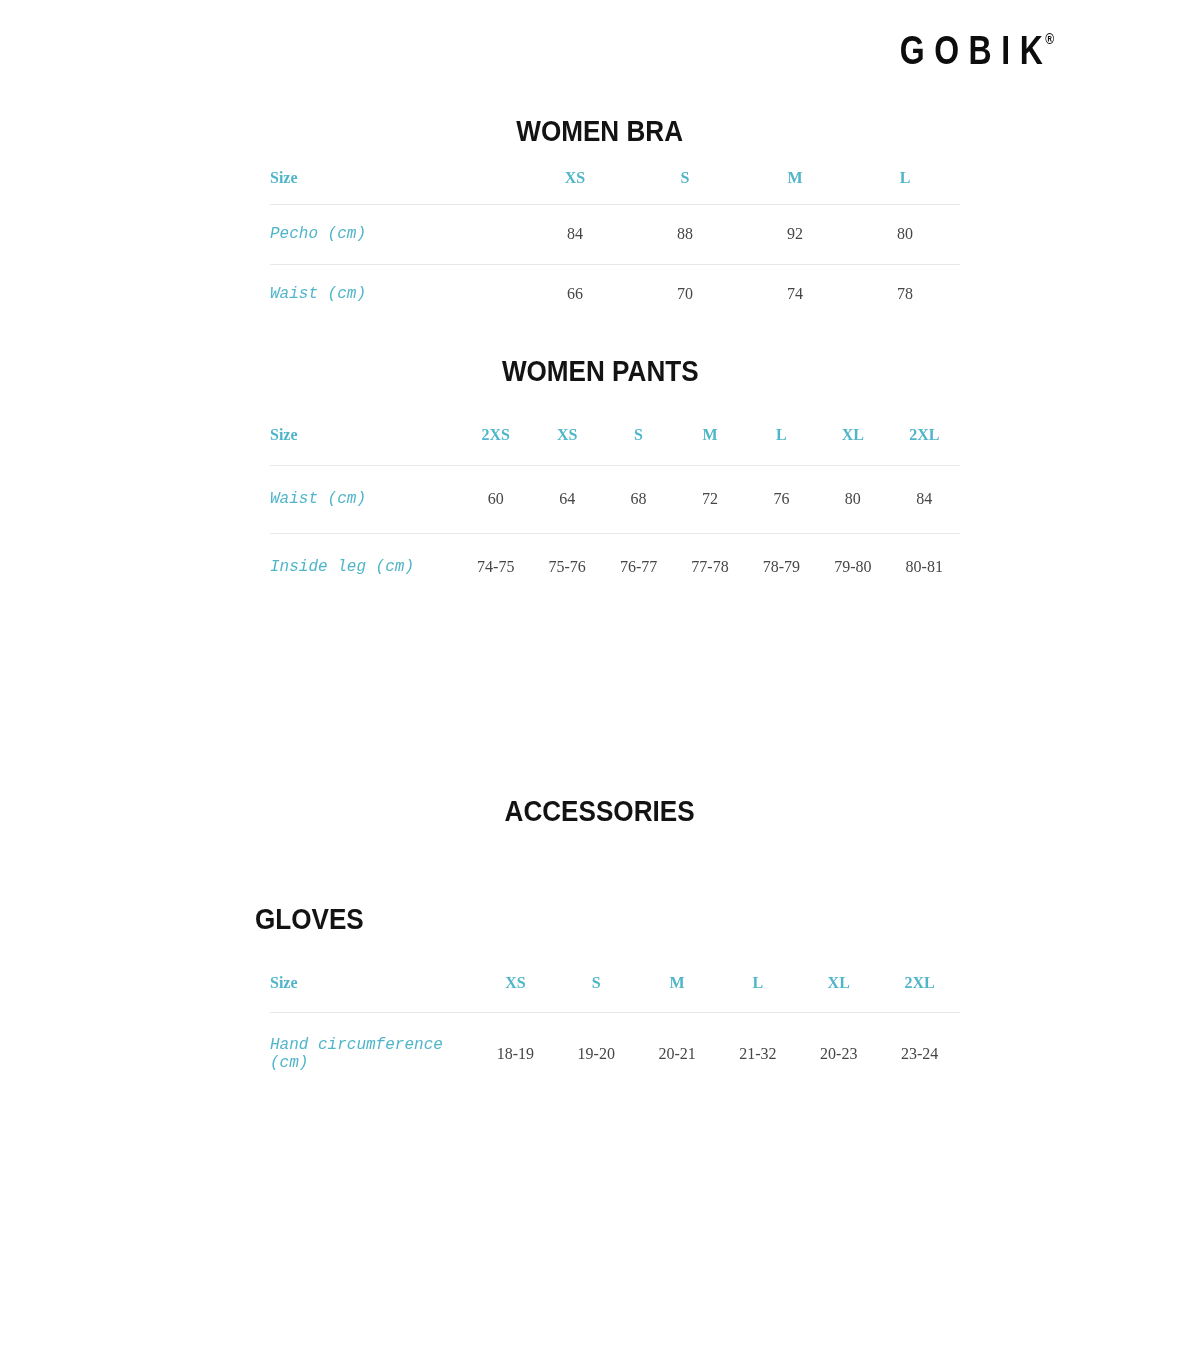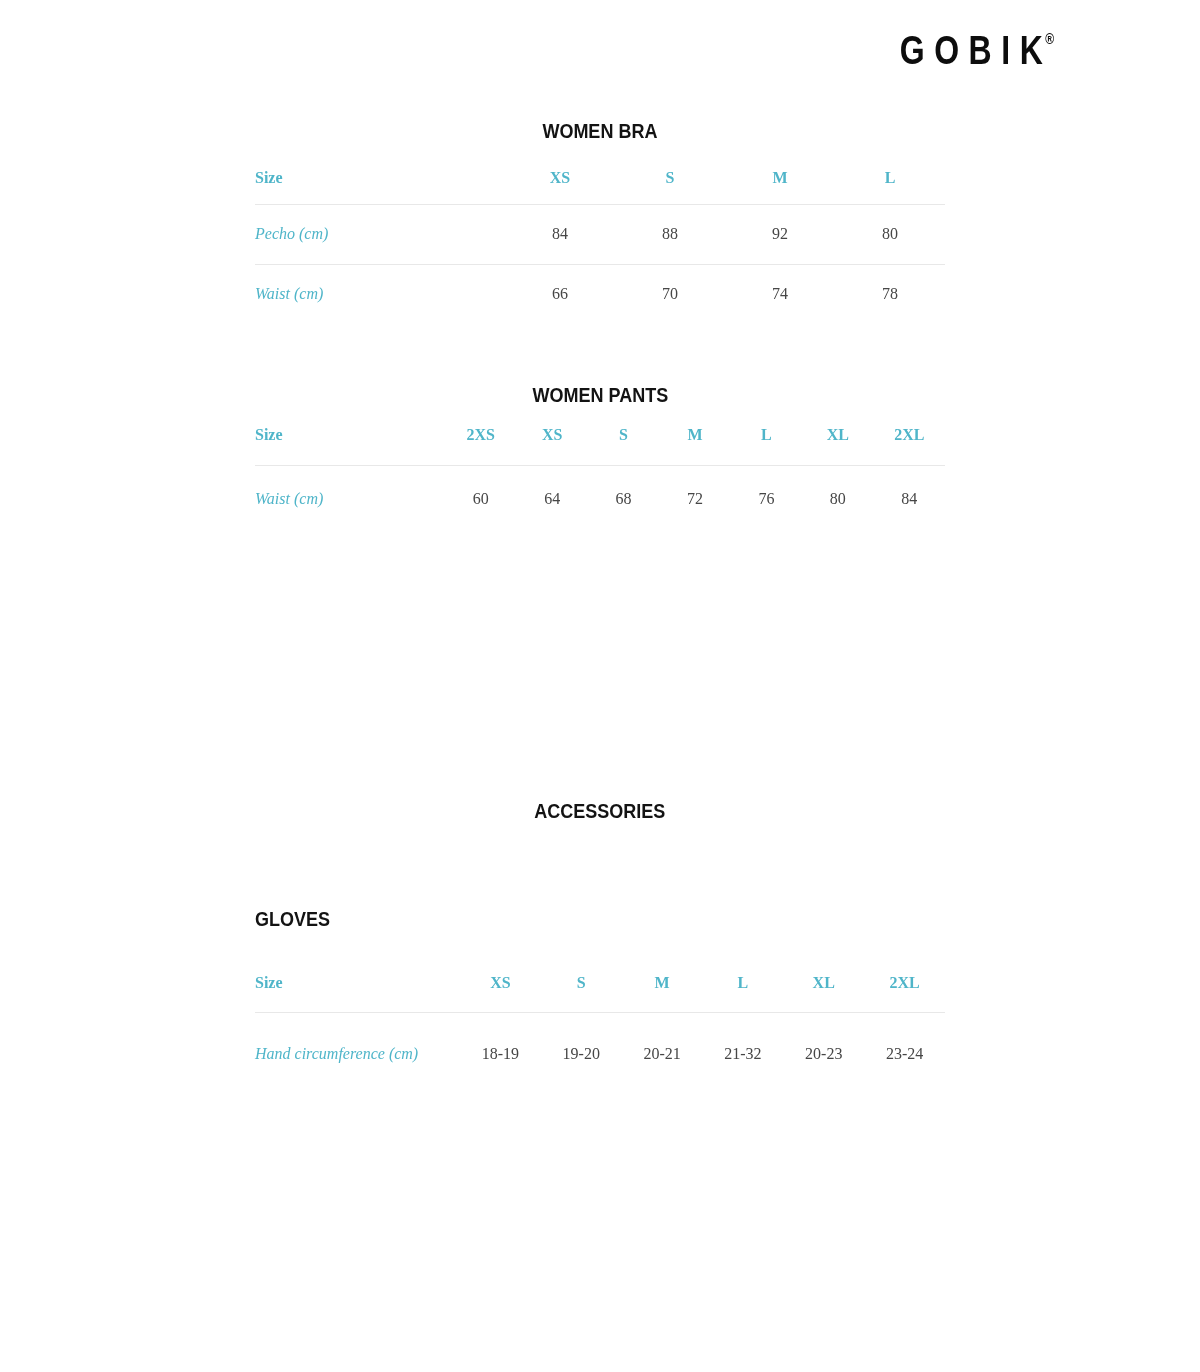--- a/index.html
+++ b/index.html
@@ -16,38 +16,38 @@
     font-family:"Liberation Sans",sans-serif;font-weight:bold;
     transform:scaleX(0.8);transform-origin:100% 0;
   }
   .logo-text{font-size:40px;letter-spacing:12px;line-height:40px;}
   .logo-reg{font-size:15px;vertical-align:20px;margin-left:-9px;}
 
   
   .page-title{
     position:absolute;left:0;width:1200px;margin:0;text-align:center;
     font-family:"Liberation Sans",sans-serif;font-weight:bold;
-    font-size:20px;line-height:30px;color:var(--heading-text,#131313);
+    font-size:29px;line-height:30px;color:var(--heading-text,#131313);
   }
   .page-title .t{display:inline-block;transform:scaleX(0.9);transform-origin:50% 50%;}
   #bra-title{top:116px;}
-  #pants-title{top:380px;}
+  #pants-title{top:356px;}
   #accessories-title{top:796px;}
   #gloves-title{top:904px;left:255px;width:690px;text-align:left;}
   #gloves-title .t{transform-origin:0 50%;}
 
   
   .size-table{
-    position:absolute;left:255px;width:690px;
+    position:absolute;left:270px;width:690px;
     border-collapse:collapse;table-layout:fixed;
   }
   .size-table th,.size-table td{padding:0;text-align:center;vertical-align:middle;font-size:16px;}
   .size-table th{color:var(--accent,#4fb5c9);font-weight:bold;}
   .size-table .label-col{text-align:left;}
-  .size-table td.row-label{color:var(--accent,#4fb5c9);font-style:italic;}
+  .size-table td.row-label{color:var(--accent,#4fb5c9);font-style:italic;font-family:Liberation Mono, monospace;}
   .size-table td:not(.row-label){color:var(--value-text,#464646);}
   .size-table thead tr{border-bottom:1px solid var(--divider,#e8e8e8);}
   .size-table tbody tr:not(:last-child){border-bottom:1px solid var(--divider,#e8e8e8);}
 
   #bra-table{top:152px;}
   #bra-table thead tr{height:52px;}
   #bra-table tbody tr{height:60px;}
   #bra-table .label-col{width:250px;}
 
   #pants-table{top:406px;}
@@ -114,20 +114,30 @@
         <tr>
           <td class="label-col row-label">Waist (cm)</td>
           <td>60</td>
           <td>64</td>
           <td>68</td>
           <td>72</td>
           <td>76</td>
           <td>80</td>
           <td>84</td>
         </tr>
+        <tr>
+          <td class="label-col row-label">Inside leg (cm)</td>
+          <td>74-75</td>
+          <td>75-76</td>
+          <td>76-77</td>
+          <td>77-78</td>
+          <td>78-79</td>
+          <td>79-80</td>
+          <td>80-81</td>
+        </tr>
       </tbody>
     </table>
 
   <h2 class="page-title" id="accessories-title"><span class="t">ACCESSORIES</span></h2>
 
   <h2 class="page-title" id="gloves-title"><span class="t">GLOVES</span></h2>
   <table class="size-table" id="gloves-table">
       <thead>
         <tr>
           <th class="label-col">Size</th>

